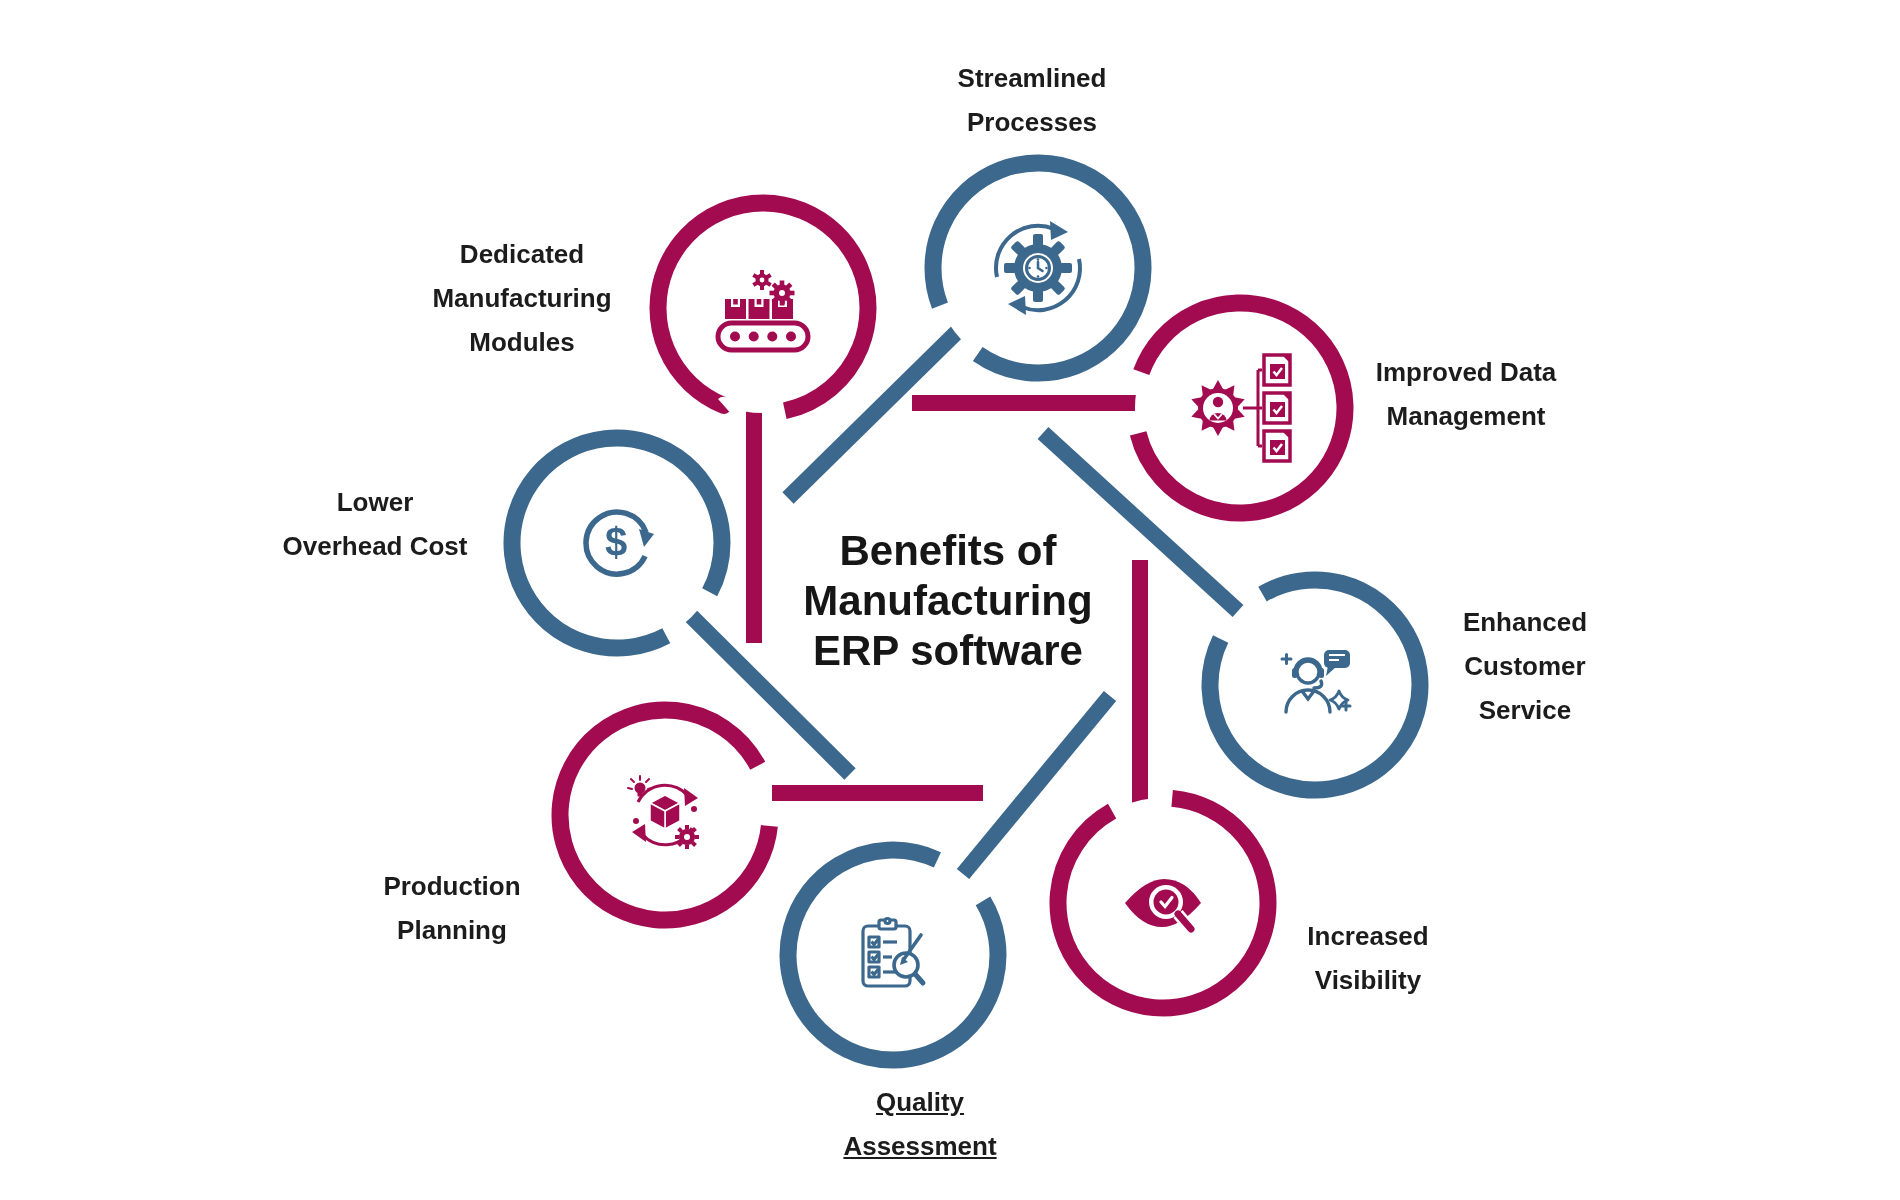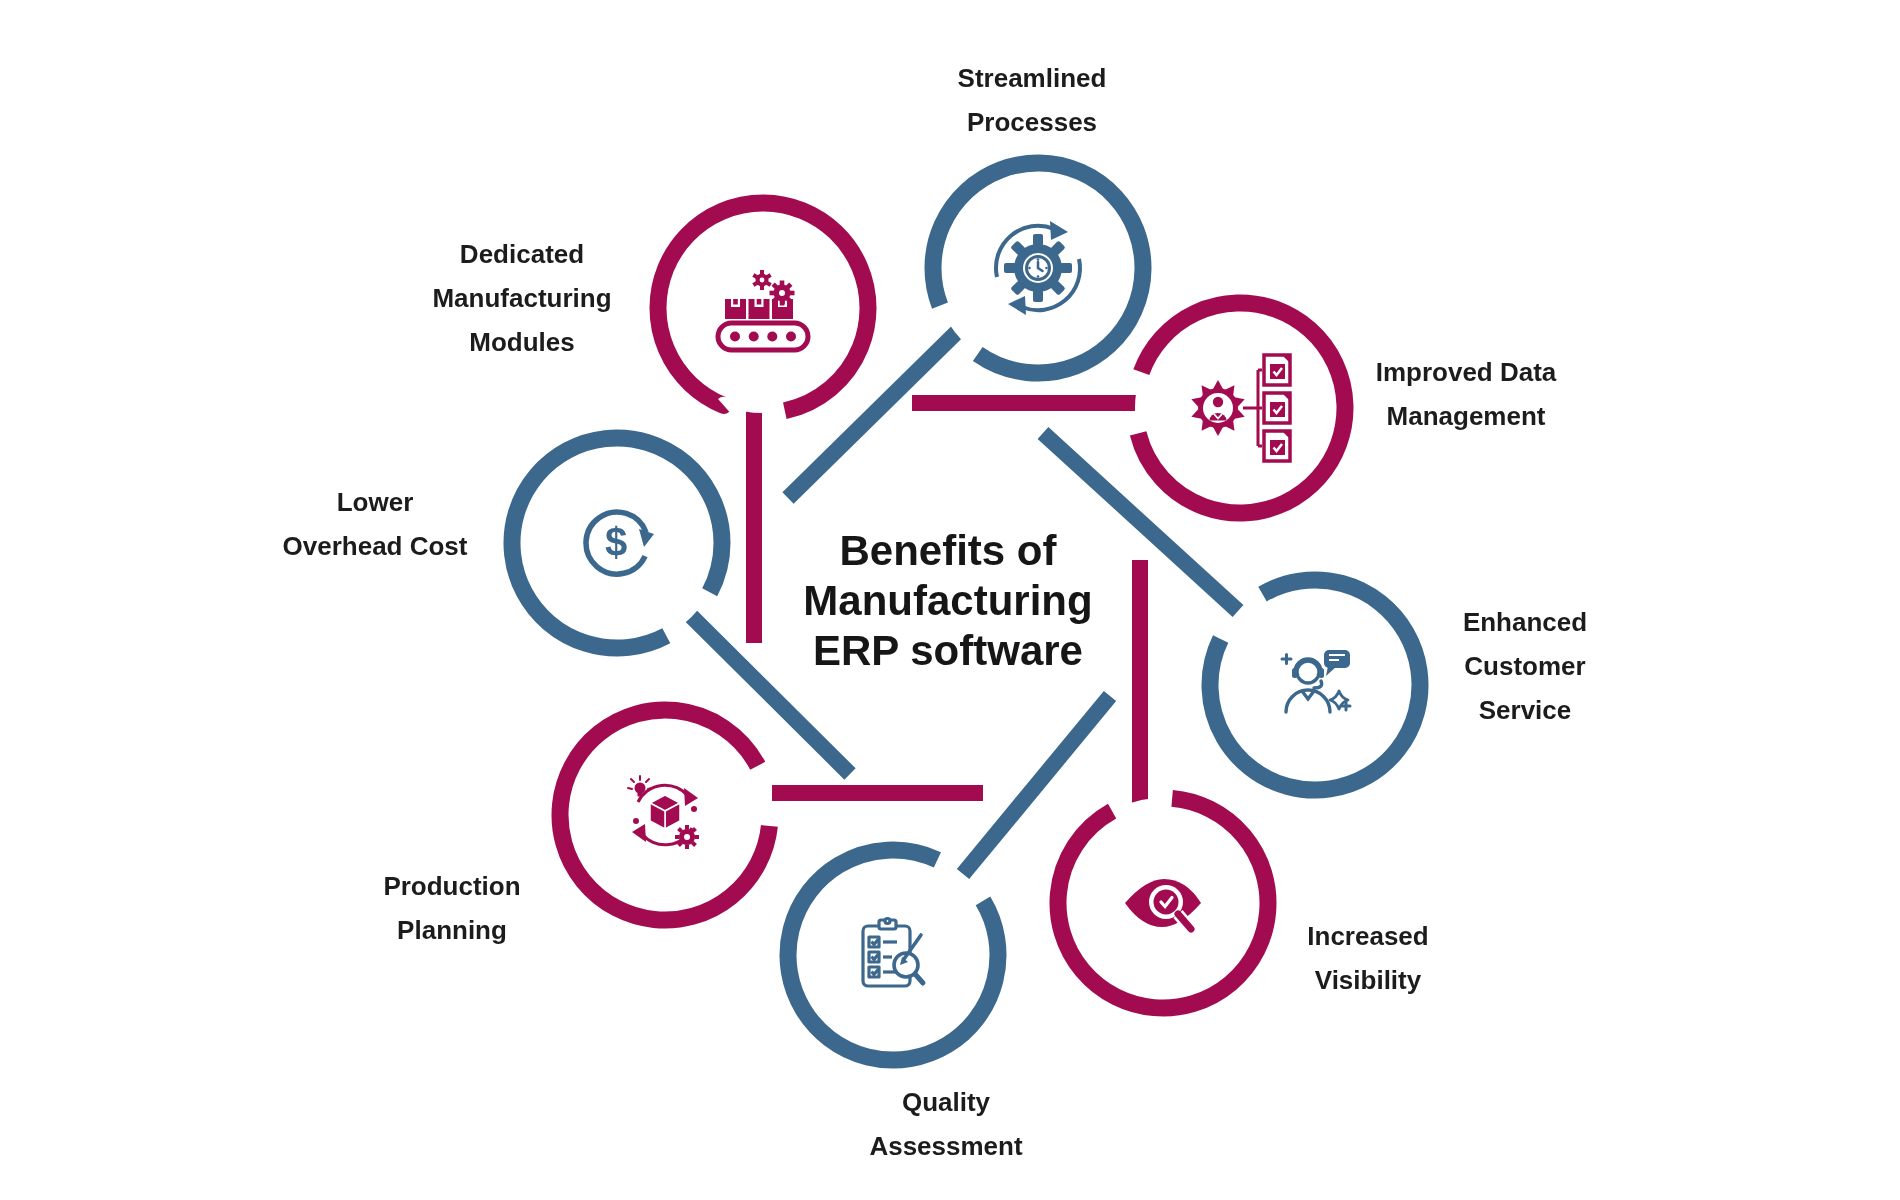--- a/index.html
+++ b/index.html
@@ -307,21 +307,21 @@
   <div class="node-label" style="left:452px;top:908px;">
     <div>Production</div>
     <div>Planning</div>
   </div>
 
   <div class="node-label" style="left:1368px;top:958px;">
     <div>Increased</div>
     <div>Visibility</div>
   </div>
 
-  <div class="node-label" style="left:946px;top:1124px;">
+  <div class="node-label" style="left:920px;top:1124px;text-decoration:underline;">
     <div>Quality</div>
     <div>Assessment</div>
   </div>
 
   <div class="center-title" style="left:948px;top:601px;text-align:center;">
     <div>Benefits of</div>
     <div>Manufacturing</div>
     <div>ERP software</div>
   </div>
 

